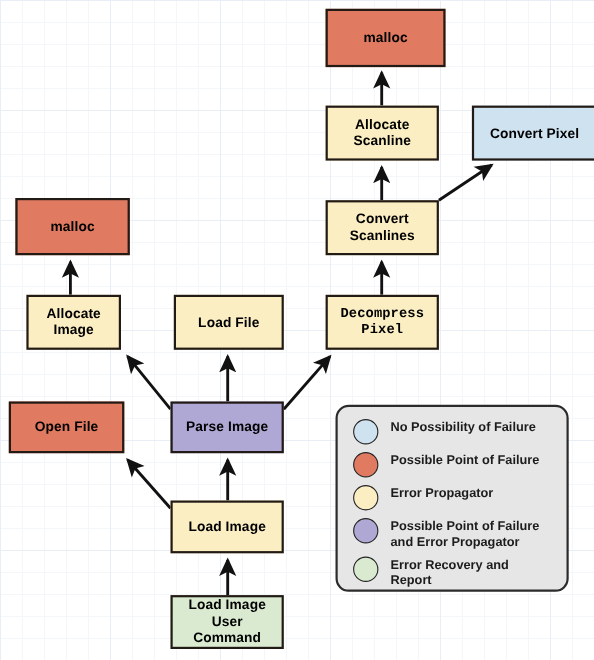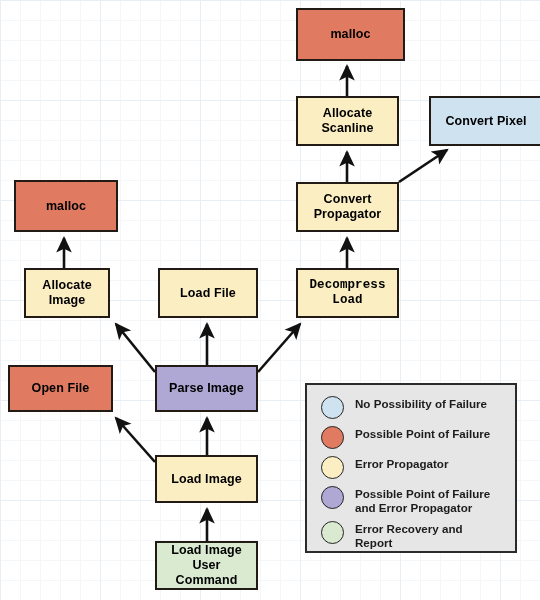--- a/index.html
+++ b/index.html
@@ -47,24 +47,23 @@
   }
   .node .lbl { display: block; padding: 0 4px; }
   .node .lbl .l2 { display: block; }
 
   
   #legend {
     position: absolute;
     box-sizing: border-box;
     background: #e6e6e6;
     border: 2.5px solid #2b2b2b;
-    border-radius: 0;
+    border-radius: 12px;
     z-index: 8;
     padding: 10px 12px 10px 14px;
-    margin-top: 15px;
   }
   .legend-row {
     display: flex;
     align-items: flex-start;
     margin-bottom: 6px;
   }
   .legend-row:last-child { margin-bottom: 0; }
   .swatch {
     width: 21px;
     height: 21px;
@@ -116,30 +115,30 @@
       <div class="node" style="left: 296px; top: 96px; width: 103px; height: 50px; background: rgb(251, 238, 194);">
         <span class="lbl">Allocate<span class="l2">Scanline</span></span>
       </div>
       <div class="node" style="left: 429px; top: 96px; width: 114px; height: 50px; background: rgb(207, 226, 240);">
         <span class="lbl">Convert Pixel</span>
       </div>
       <div class="node" style="left: 14px; top: 180px; width: 104px; height: 52px; background: rgb(224, 123, 98);">
         <span class="lbl">malloc</span>
       </div>
       <div class="node" style="left: 296px; top: 182px; width: 103px; height: 50px; background: rgb(251, 238, 194);">
-        <span class="lbl">Convert<span class="l2">Propagator</span></span>
+        <span class="lbl">Convert<span class="l2">Scanlines</span></span>
       </div>
       <div class="node" style="left: 24px; top: 268px; width: 86px; height: 50px; background: rgb(251, 238, 194);">
         <span class="lbl">Allocate Image</span>
       </div>
       <div class="node" style="left: 158px; top: 268px; width: 100px; height: 50px; background: rgb(251, 238, 194);">
         <span class="lbl">Load File</span>
       </div>
       <div class="node" style="left: 296px; top: 268px; width: 103px; height: 50px; background: rgb(251, 238, 194); font-family: Liberation Mono, monospace;">
-        <span class="lbl">Decompress<span class="l2">Load</span></span>
+        <span class="lbl">Decompress<span class="l2">Pixel</span></span>
       </div>
       <div class="node" style="left: 8px; top: 365px; width: 105px; height: 47px; background: rgb(224, 123, 98);">
         <span class="lbl">Open File</span>
       </div>
       <div class="node" style="left: 155px; top: 365px; width: 103px; height: 47px; background: rgb(175, 168, 212);">
         <span class="lbl">Parse Image</span>
       </div>
       <div class="node" style="left: 155px; top: 455px; width: 103px; height: 48px; background: rgb(251, 238, 194);">
         <span class="lbl">Load Image</span>
       </div>

